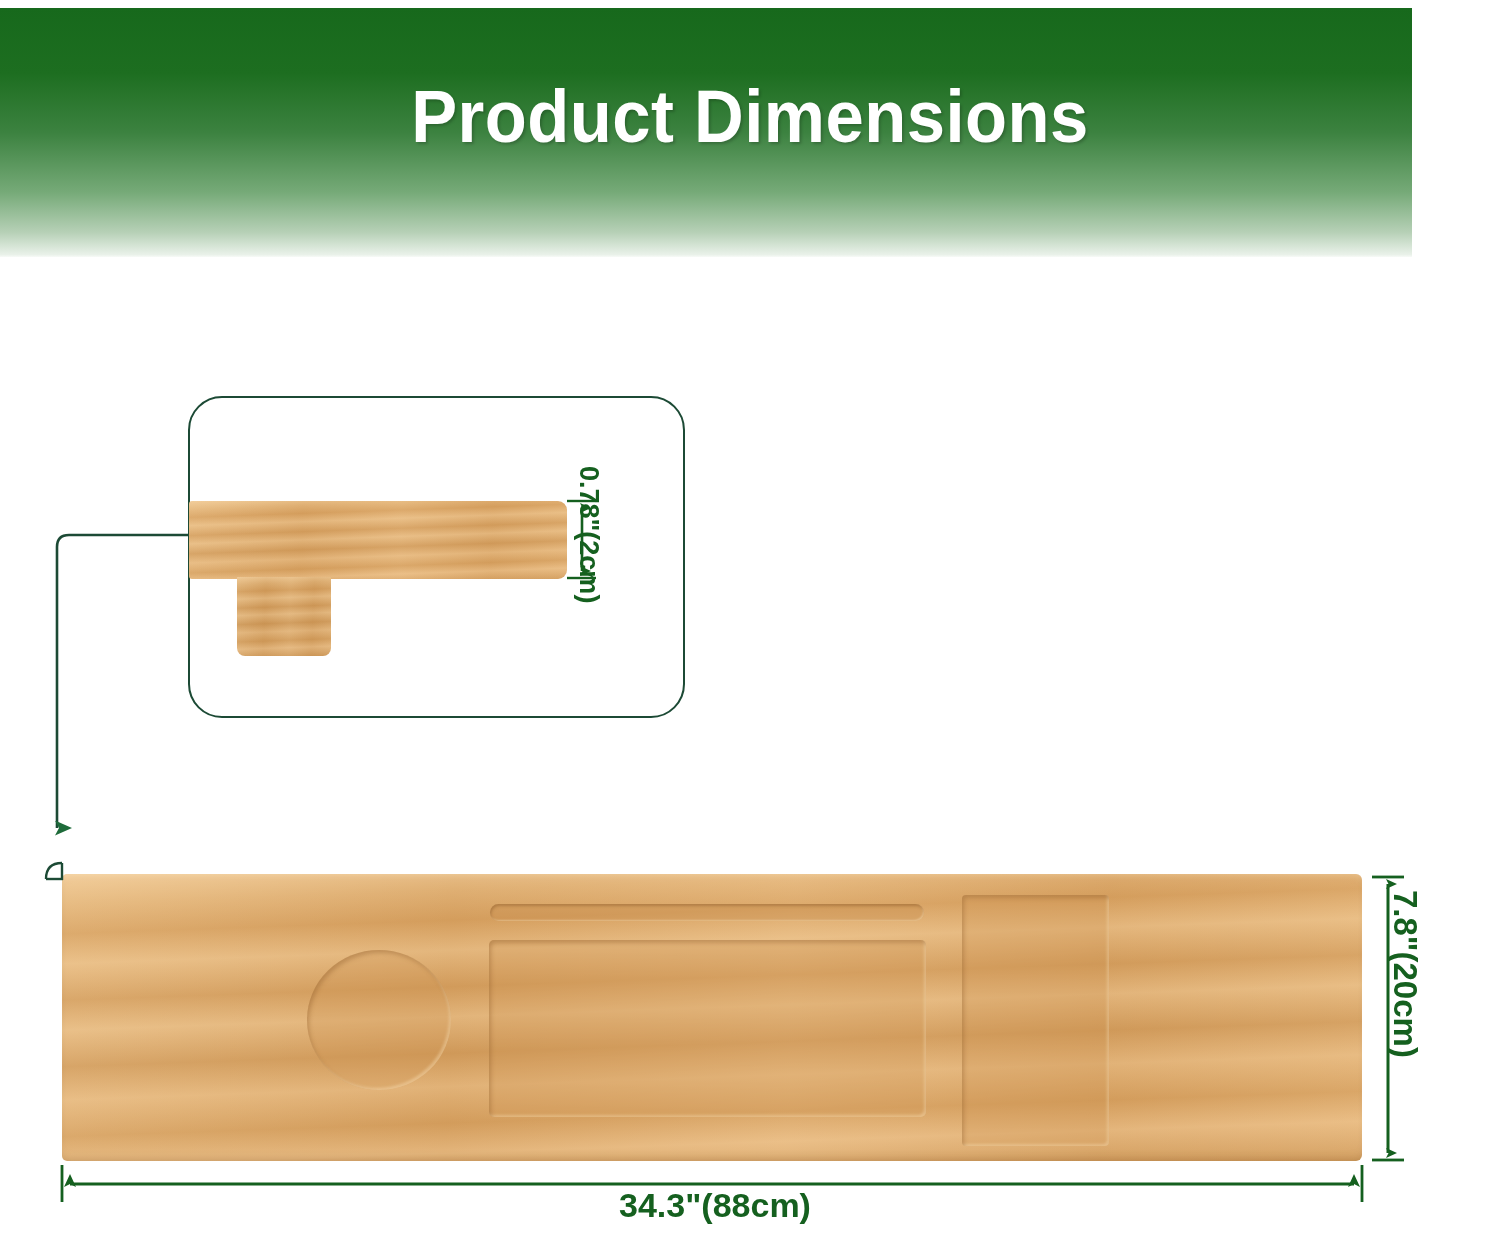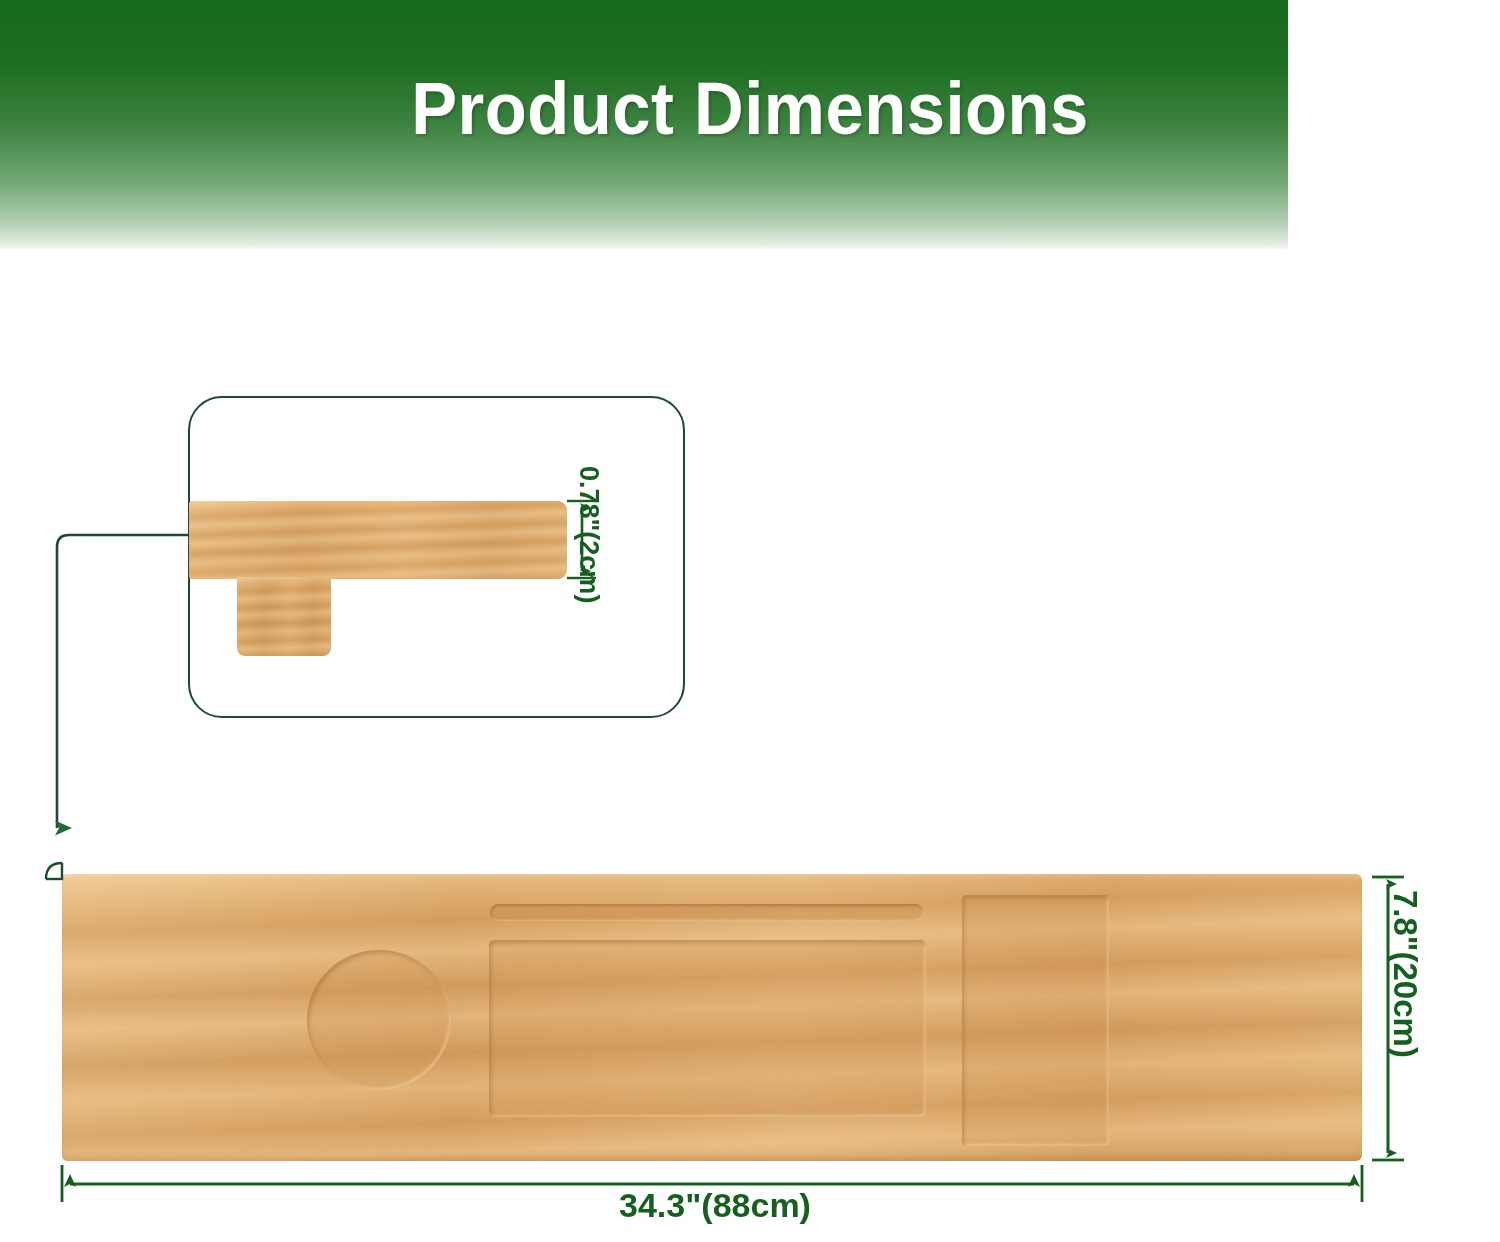--- a/index.html
+++ b/index.html
@@ -11,22 +11,22 @@
     width: 1500px;
     height: 1242px;
     position: relative;
     overflow: hidden;
     font-family: "Liberation Sans", sans-serif;
   }
 
   
   #header-banner {
     position: absolute;
-    left: 0; top: 0;
-    width: 1288px;
+    left: 0; top: 8px;
+    width: 1412px;
     height: 249px;
     background: linear-gradient(to bottom,
         #17691c 0%,
         #1d6e20 26%,
         #3c8240 50%,
         #76aa78 74%,
         #b6d0b6 90%,
         #e9f1e9 99%,
         #f7faf7 100%);
   }

